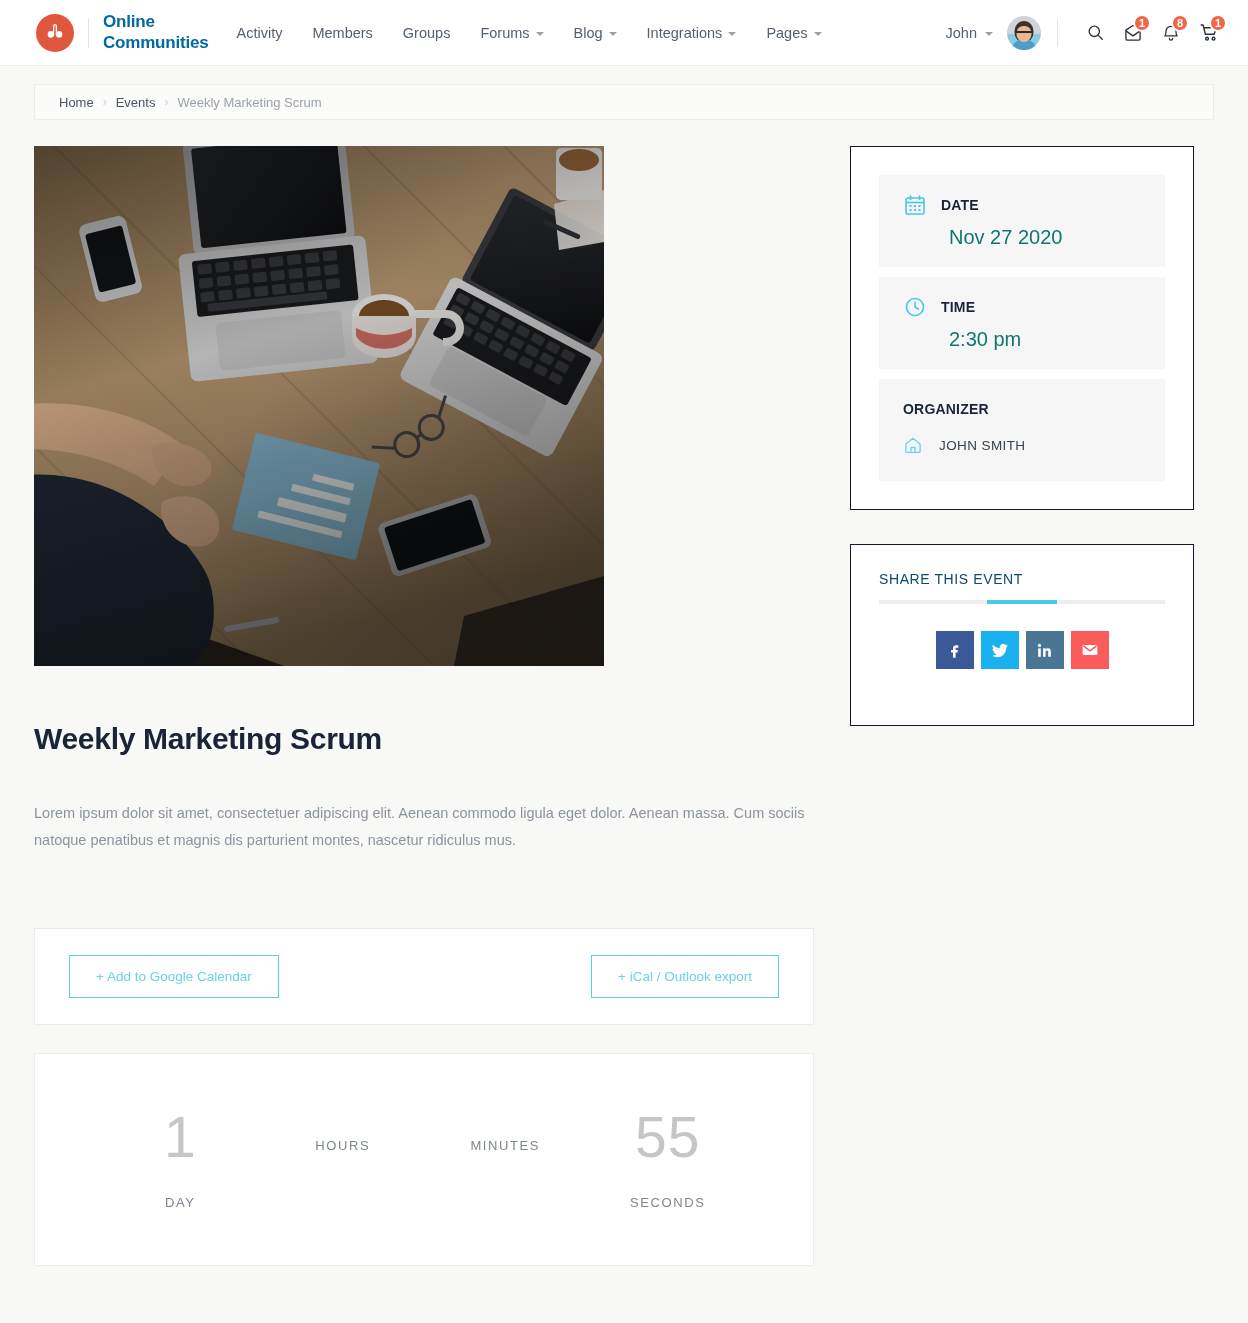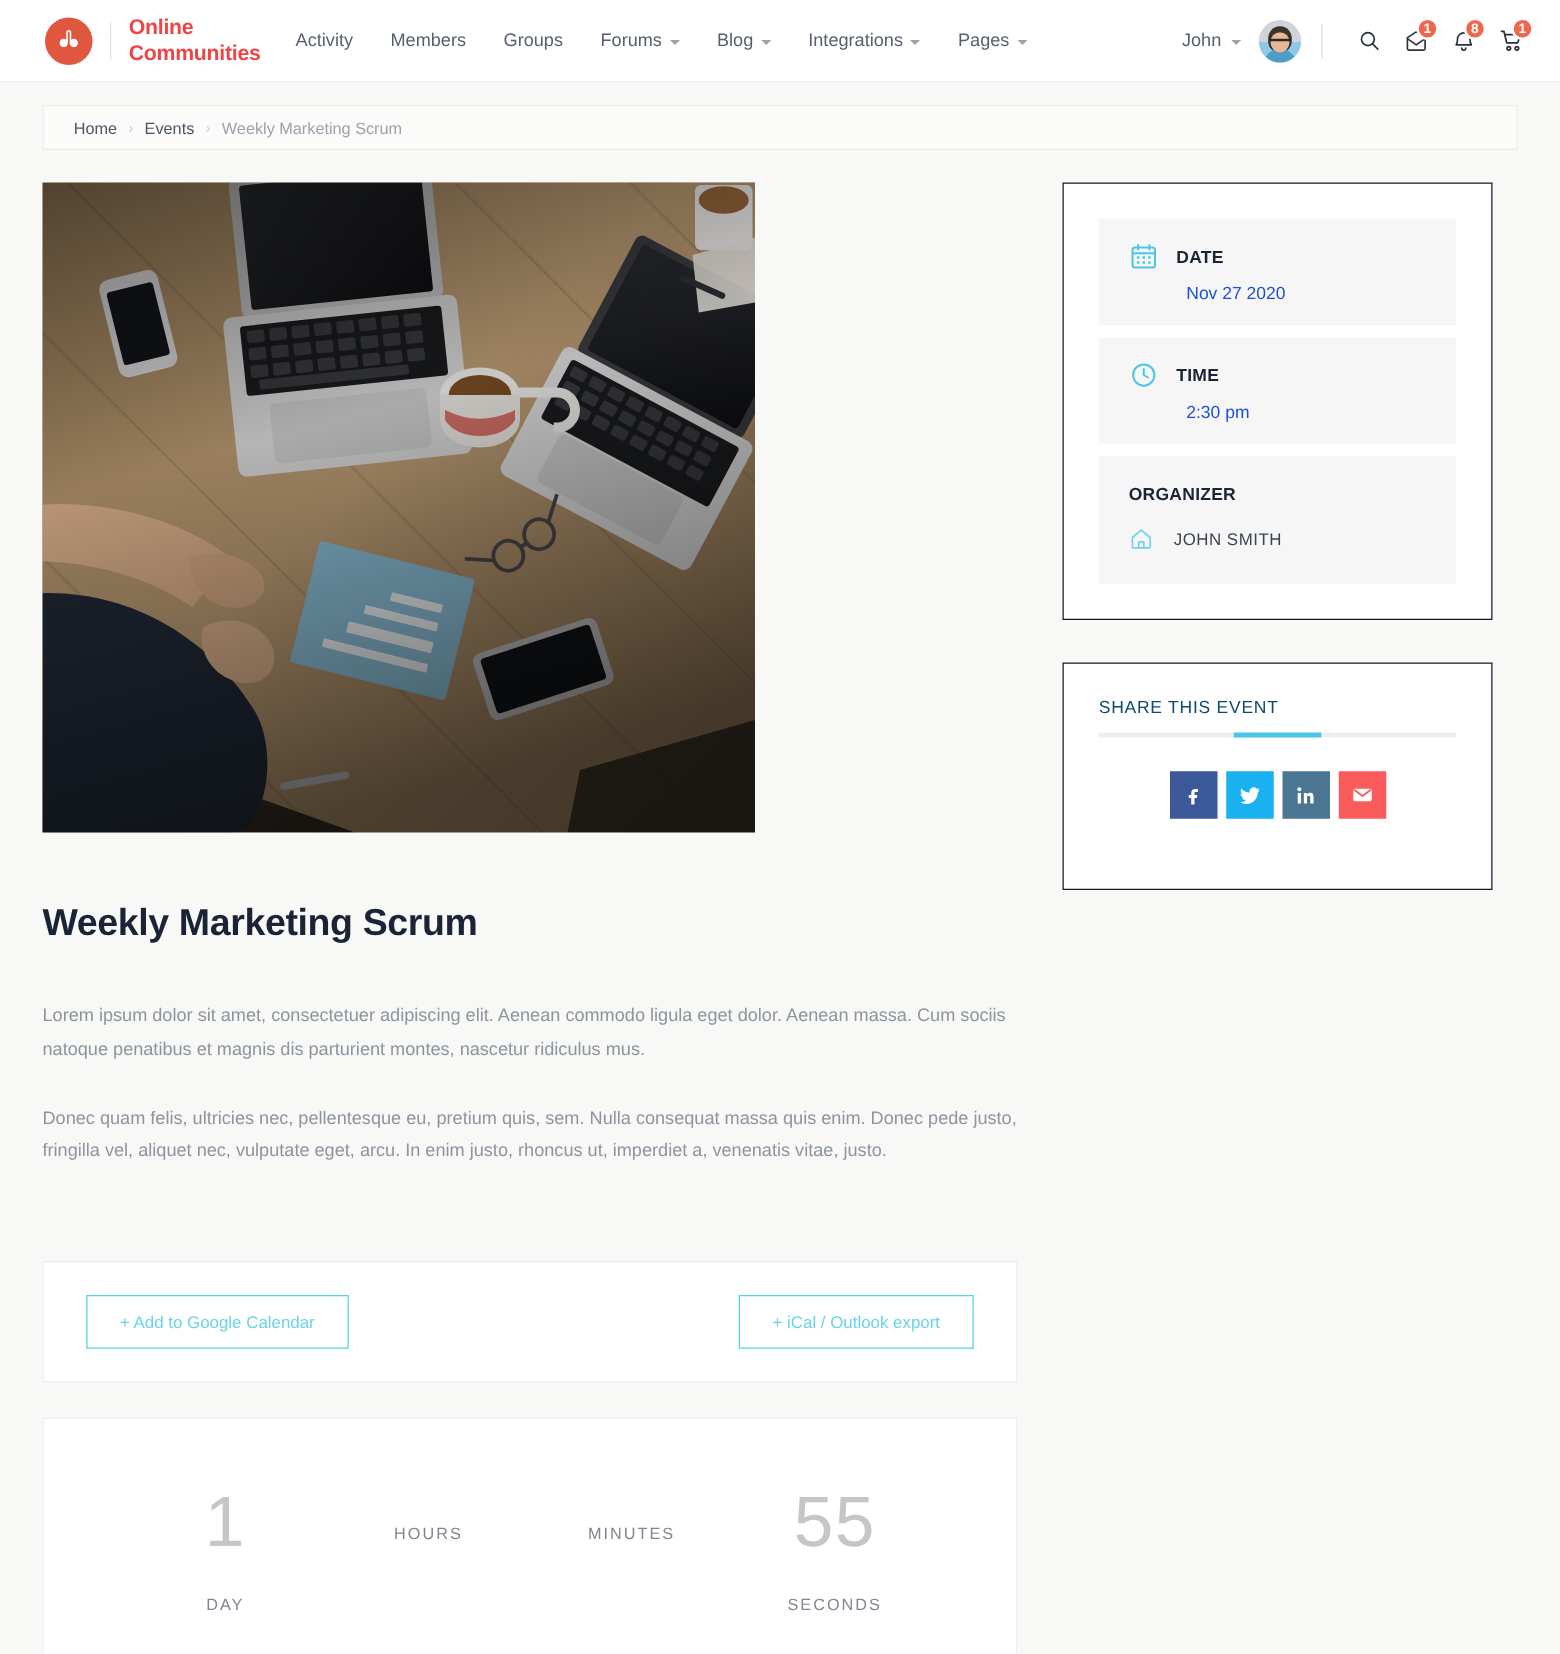--- a/index.html
+++ b/index.html
@@ -25,21 +25,21 @@
   .logo-mark {
     width: 38px; height: 38px; border-radius: 50%;
     background: #e1563f;
     display: flex; align-items: center; justify-content: center;
     flex: none;
   }
   .logo-sep {
     width: 1px; height: 30px; background: #e3e3e3; margin: 0 14px;
   }
   .brand-name {
-    font-size: 17px; font-weight: 700; color: #ef4444;
+    font-size: 17px; font-weight: 700; color: #0369a1;
     line-height: 1.18; letter-spacing: -0.2px;
   }
   .nav {
     display: flex; align-items: center; gap: 30px;
     margin-left: 28px;
   }
   .nav-item {
     font-size: 14.5px; color: #555f6e; white-space: nowrap;
     display: flex; align-items: center; gap: 6px; cursor: pointer; justify-content: flex-end;
   }
@@ -165,21 +165,21 @@
   .side-card { background: #fff; border: 1px solid #0f172a; padding: 28px; }
   .meta-row { background: #f6f6f6; padding: 18px 24px; }
   .meta-row + .meta-row { margin-top: 10px; }
   .meta-head {
     display: flex; align-items: center; gap: 14px;
   }
   .meta-title {
     font-size: 14px; font-weight: 700; color: #1b2437; letter-spacing: 0.2px;
   }
   .meta-value {
-    font-size: 14px; color: #1d4ed8; margin-top: 9px; margin-left: 46px;
+    font-size: 20px; color: #0f766e; margin-top: 9px; margin-left: 46px;
   }
   .org-row { background: #f6f6f6; padding: 22px 24px 26px; margin-top: 10px; }
   .org-title {
     font-size: 14px; font-weight: 700; color: #1b2437; letter-spacing: 0.2px;
   }
   .org-person {
     display: flex; align-items: center; gap: 16px; margin-top: 18px;
   }
   .org-name { font-size: 13.5px; color: #3b4350; letter-spacing: 0.4px; }
 
@@ -468,21 +468,20 @@
           <path d="M128 356 C150 344 176 352 184 372 C190 390 176 404 158 400 C138 396 124 378 128 356 Z" fill="#e0b48f"></path>
 
           <rect width="570" height="520" fill="url(#vig)"></rect>
         </svg>
       </div>
 
       <h1 class="event-title">Weekly Marketing Scrum</h1>
 
       <div class="event-body">
         <p>Lorem ipsum dolor sit amet, consectetuer adipiscing elit. Aenean commodo ligula eget dolor. Aenean massa. Cum sociis natoque penatibus et magnis dis parturient montes, nascetur ridiculus mus.</p>
-        <p>Donec quam felis, ultricies nec, pellentesque eu, pretium quis, sem. Nulla consequat massa quis enim. Donec pede justo, fringilla vel, aliquet nec, vulputate eget, arcu. In enim justo, rhoncus ut, imperdiet a, venenatis vitae, justo.</p>
       </div>
 
       <div class="card cal-card">
         <button class="ghost-btn">+ Add to Google Calendar</button>
         <button class="ghost-btn">+ iCal / Outlook export</button>
       </div>
 
       <div class="card countdown-card">
         <div class="cd-grid">
           <div class="cd-unit">

